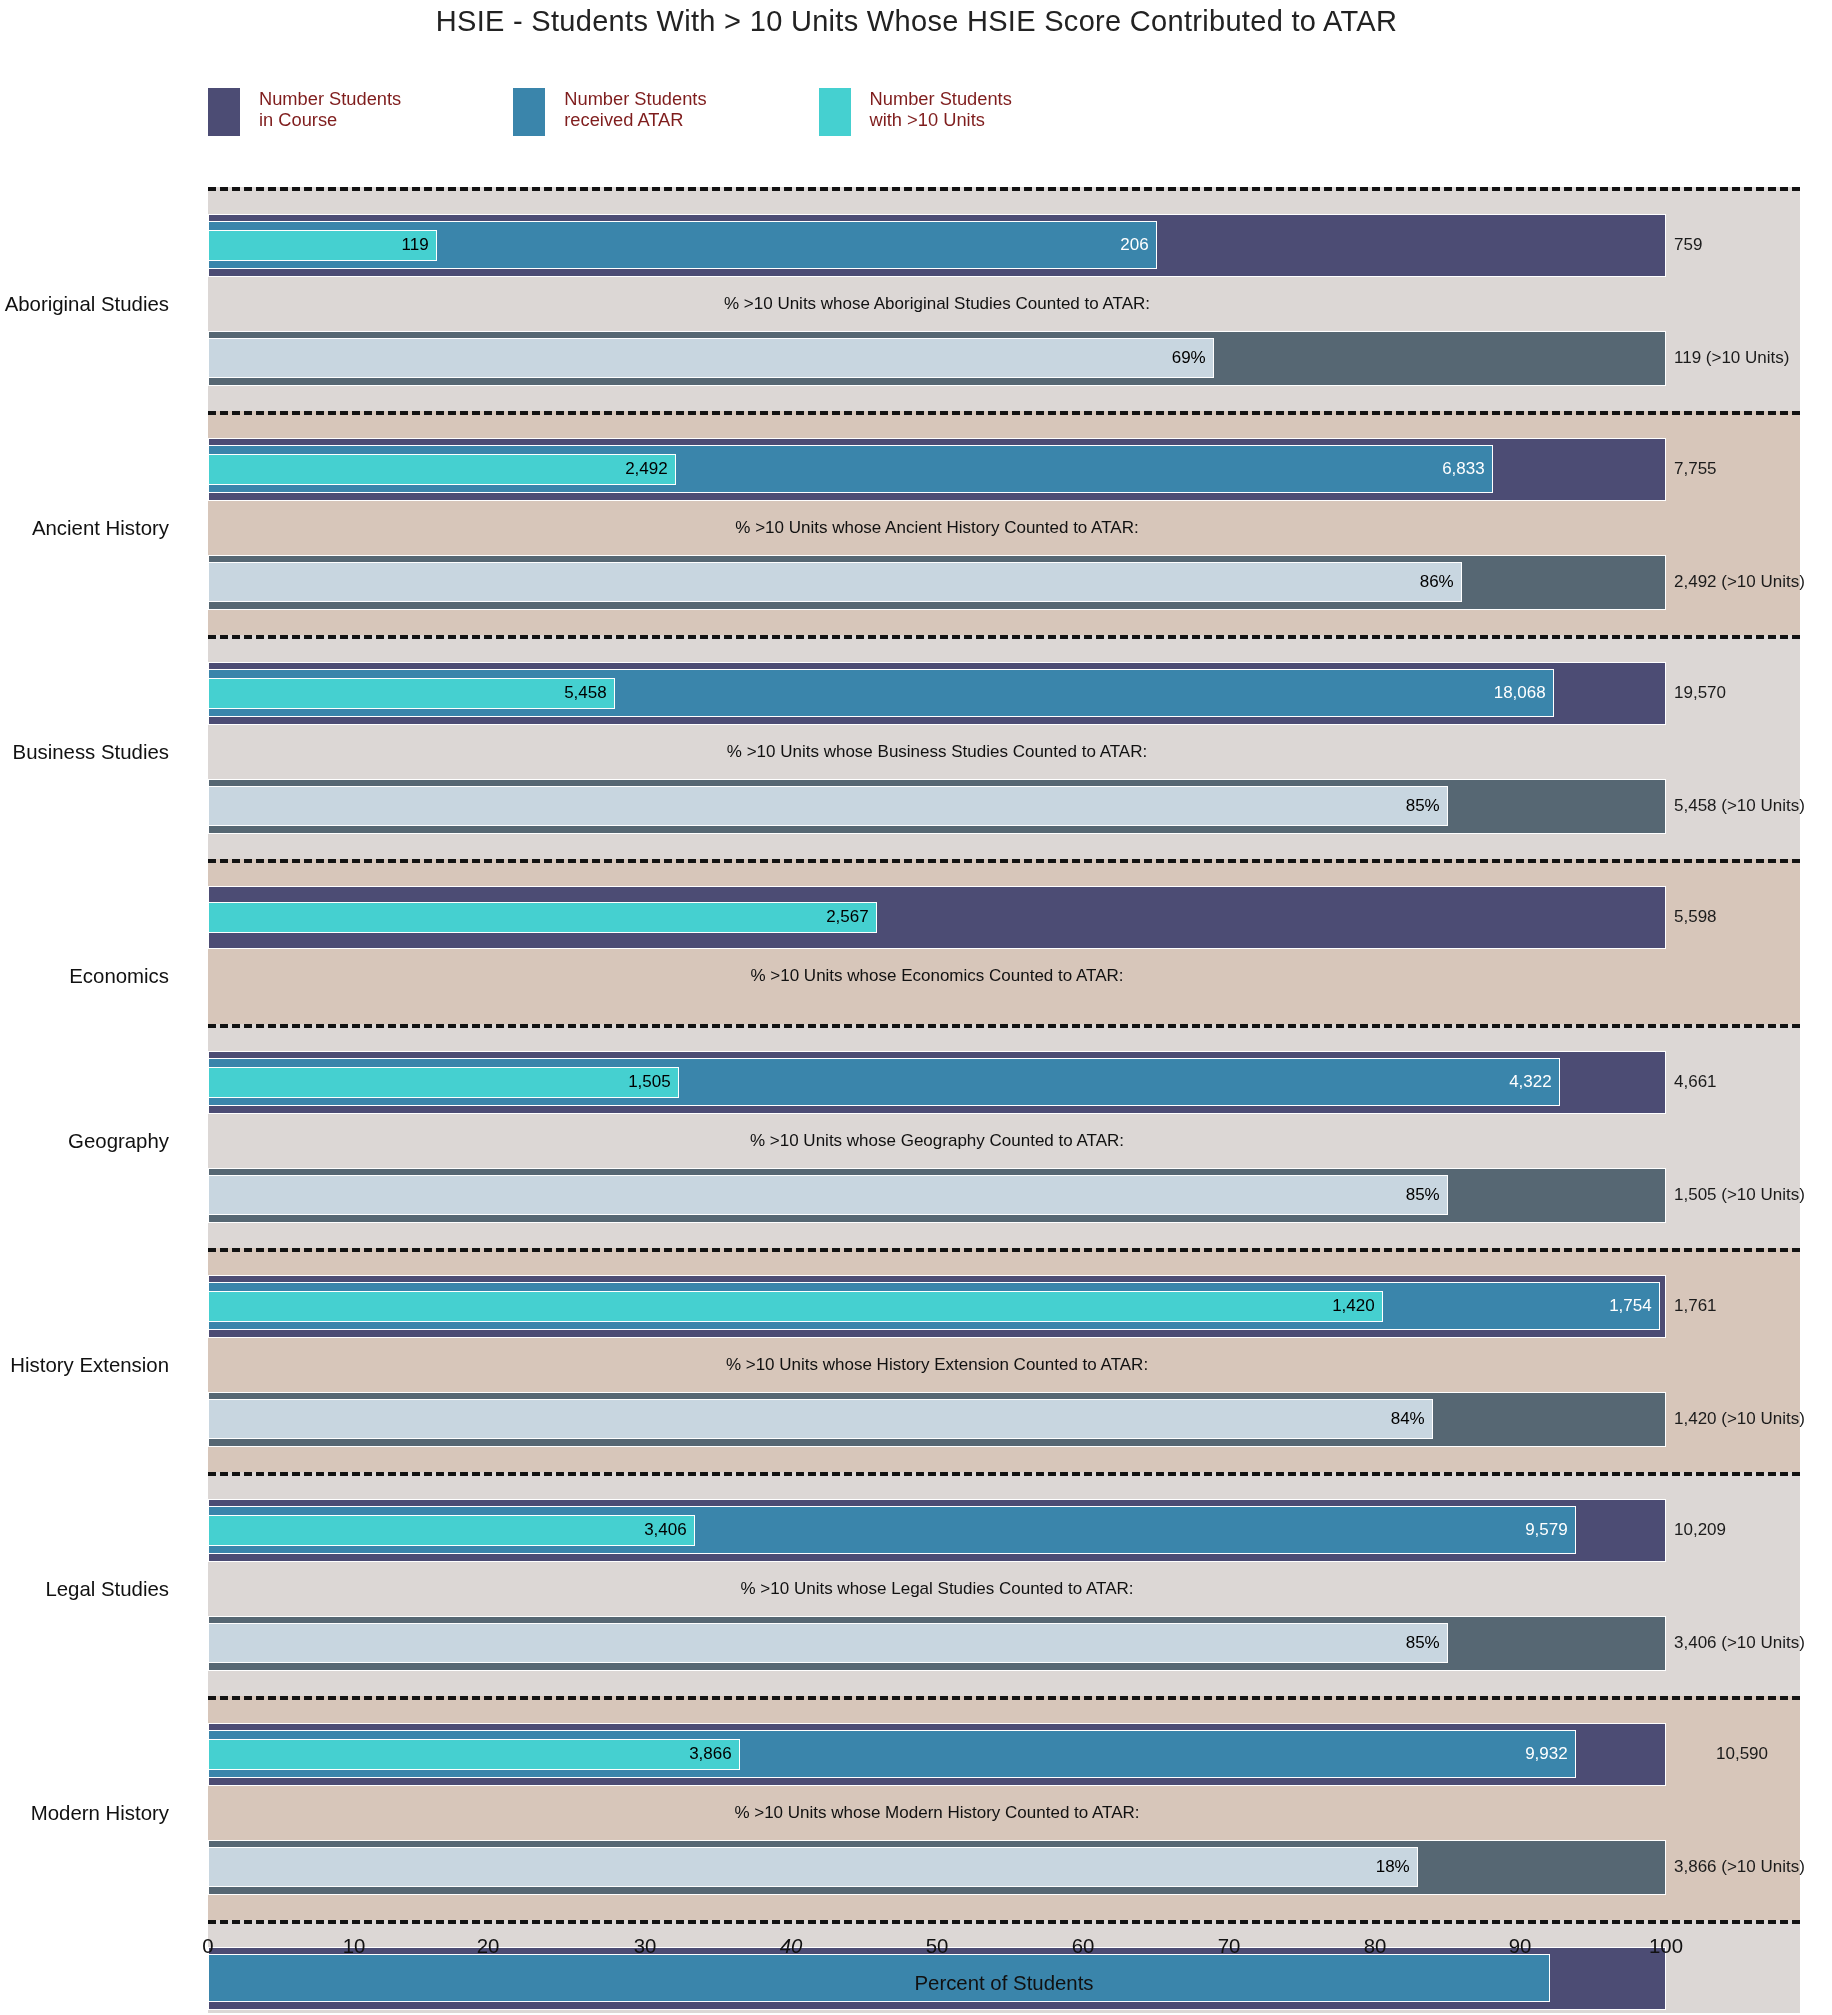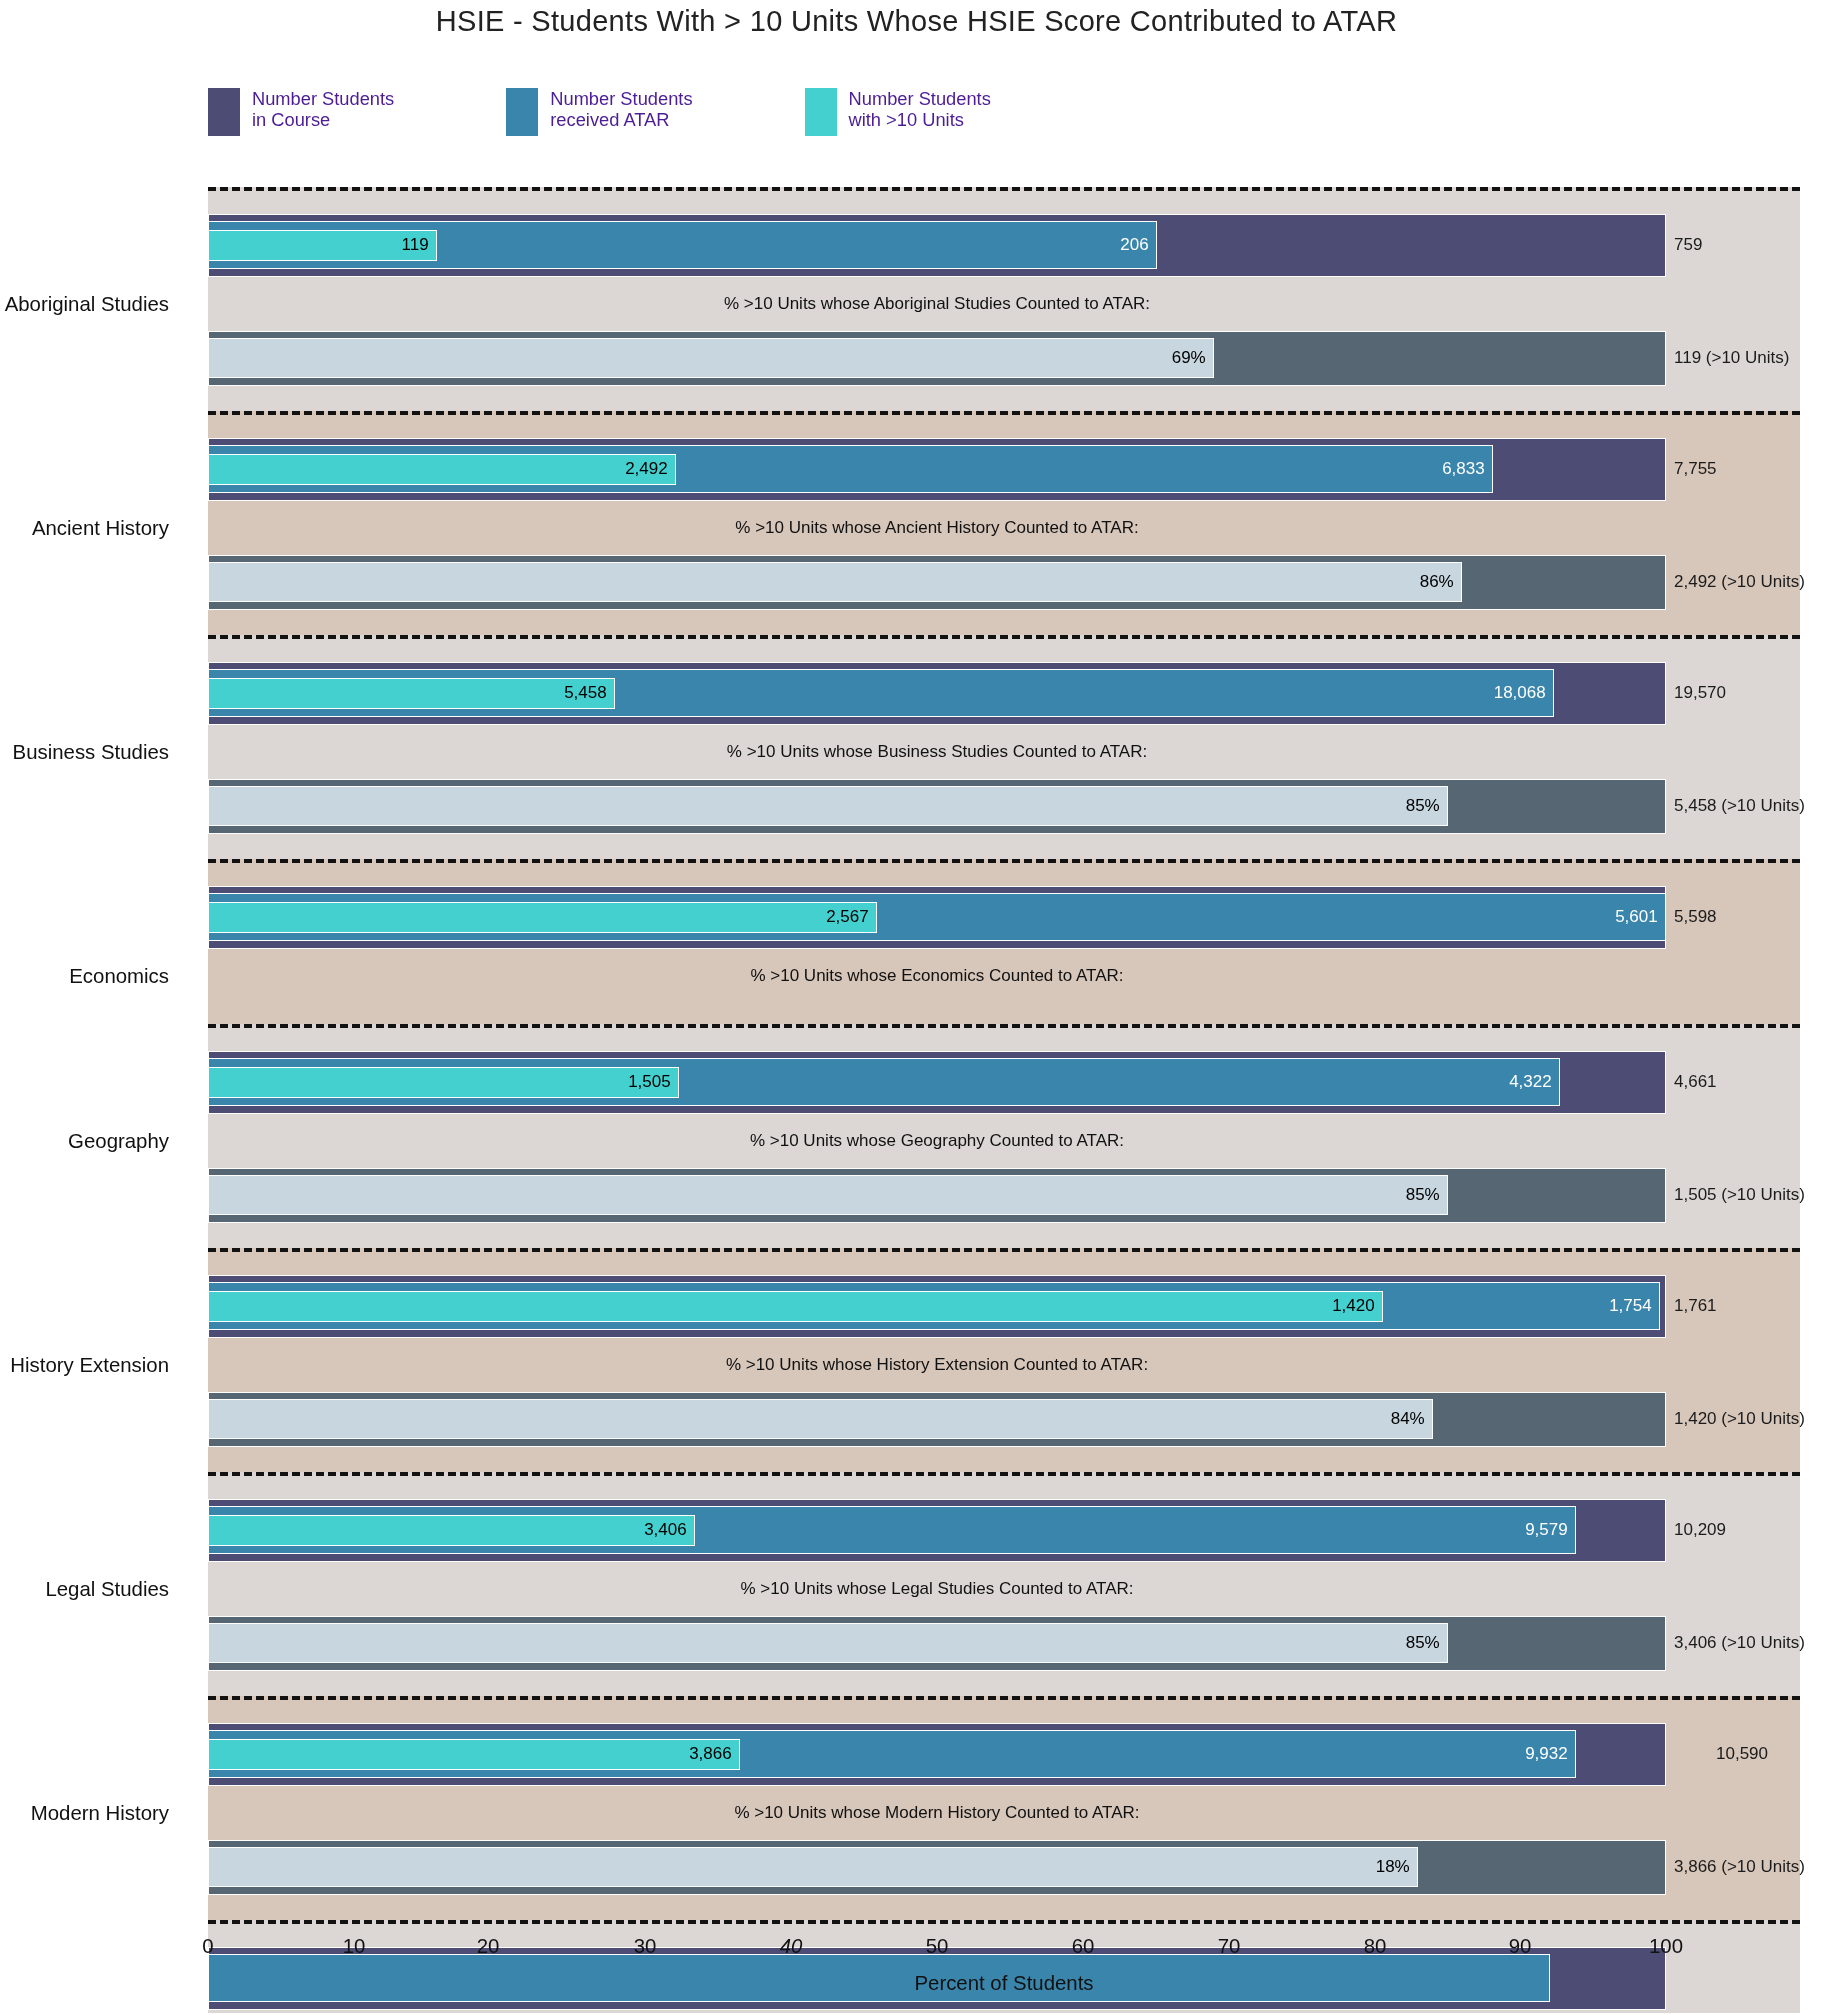--- a/index.html
+++ b/index.html
@@ -9,21 +9,21 @@
   
   #chart-title{
     position:absolute;left:0;top:5.2px;width:1833px;
     text-align:center;font-size:29px;color:#222222;font-weight:400;letter-spacing:0.3px;
   }
 
   
   #legend{position:absolute;left:208px;top:88px;display:flex;align-items:flex-start;}
   .legend-entry{display:flex;align-items:flex-start;margin-right:112px;}
   .legend-swatch{width:32px;height:48px;flex:0 0 auto;}
-  .legend-text{margin-left:12px;font-size:18.3px;line-height:21.4px;color:#4c1d95;white-space:pre-line;}
+  .legend-text{margin-left:19px;font-size:18.3px;line-height:21.4px;color:#7f1d1d;white-space:pre-line;}
 
   
   #plot{position:absolute;left:208px;top:187px;width:1592px;height:1742px;}
   .group{position:relative;width:100%;box-sizing:border-box;}
   .group.odd{background:#dcd7d5;}
   .group.even{background:#d7c6ba;}
   .group-sep{position:absolute;left:0;right:0;top:0;height:0;
              border-top:4.7px dashed #121212;}
 
   
@@ -165,23 +165,20 @@
           </div>
           <div class="right-label" style="left: 1466px;">5,458 (&gt;10 Units)</div>
         </div>
         <div class="row row-pad"></div>
       </div>
       <div class="group even">
         <div class="group-sep"></div>
         <div class="row row-pad"></div>
         <div class="row row-top">
           <div class="bar bar-total" style="width: 1458px;"></div>
-          <div class="bar bar-atar" style="width: 1458px;">
-            <span class="bar-val val-light">5,601</span>
-          </div>
           <div class="bar bar-units" style="width: 669px;">
             <span class="bar-val val-dark">2,567</span>
           </div>
           <div class="right-label" style="left: 1466px;">5,598</div>
         </div>
         <div class="row row-mid">
           <div class="caption">% &gt;10 Units whose Economics Counted to ATAR:</div>
           <div class="cat-label">Economics</div>
         </div>
         <div class="row row-pad"></div>

